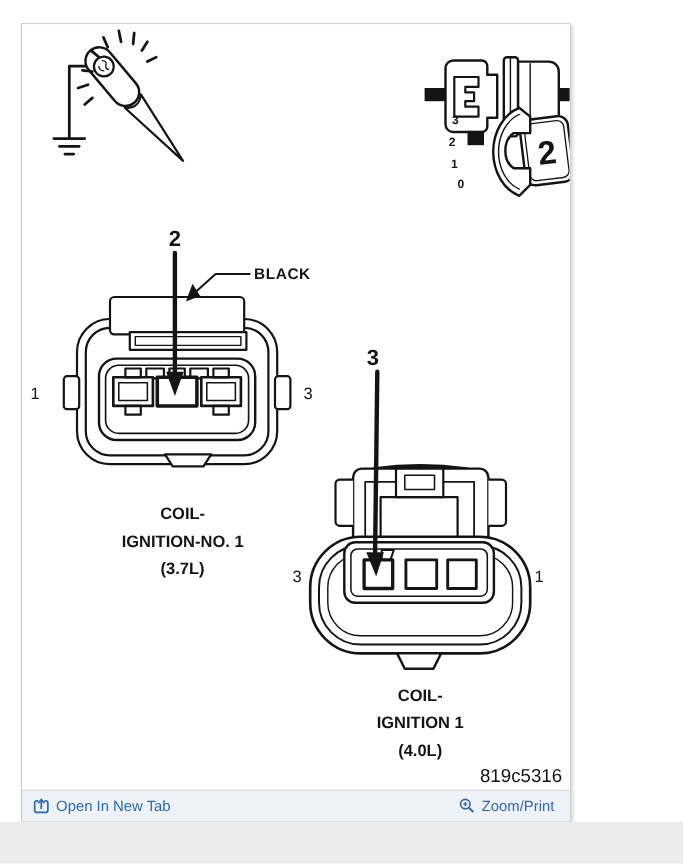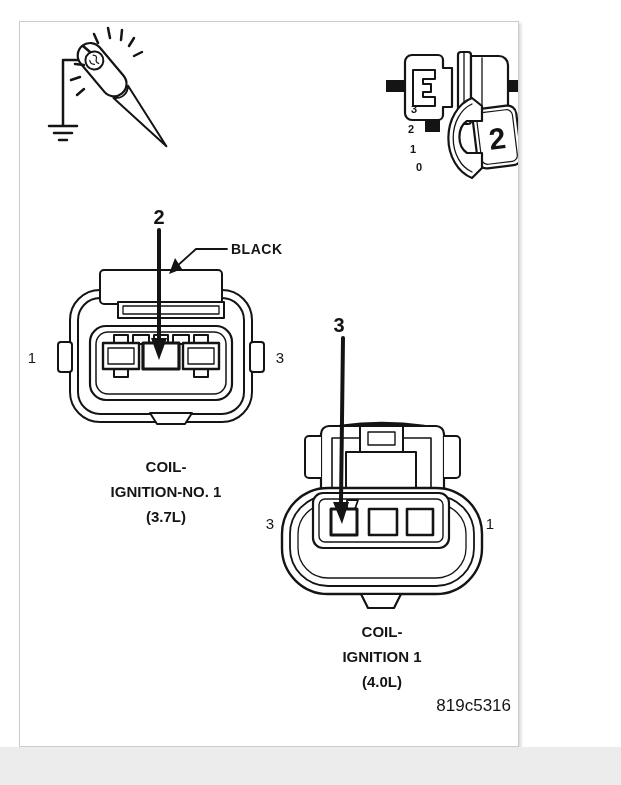--- a/index.html
+++ b/index.html
@@ -172,15 +172,34 @@
 
         <text class="cap" text-anchor="middle" x="362" y="615">COIL-</text>
         <text class="cap" text-anchor="middle" x="362" y="640">IGNITION 1</text>
         <text class="cap" text-anchor="middle" x="362" y="665">(4.0L)</text>
       </g>
 
       <text class="figid" text-anchor="end" x="491" y="689">819c5316</text>
     </svg>
   </div>
 
+  <div class="toolbar">
+    <a class="tool-link">
+      <svg width="15" height="15" viewBox="0 0 15 15" fill="none">
+        <rect x="1.5" y="3" width="12" height="10.5" rx="2" stroke-width="1.6"></rect>
+        <rect x="4.7" y="1" width="5.6" height="4.2" fill="var(--toolbar-bg)" stroke="none"></rect>
+        <path d="M7.5,10.5 V2.4" stroke-width="1.6"></path>
+        <path d="M4.6,5.2 L7.5,1.9 L10.4,5.2" stroke-width="1.6"></path>
+      </svg>
+      <span>Open In New Tab</span>
+    </a>
+    <a class="tool-link">
+      <svg width="15" height="15" viewBox="0 0 15 15" fill="none">
+        <circle cx="6" cy="6" r="4.3" stroke-width="1.5"></circle>
+        <path d="M6,4.1 V7.9 M4.1,6 H7.9" stroke-width="1.3"></path>
+        <path d="M9.3,9.3 L13.3,13.3" stroke-width="1.8"></path>
+      </svg>
+      <span>Zoom/Print</span>
+    </a>
+  </div>
 </div>
 
 <div class="bottom-strip"></div>
 
 </body></html>

